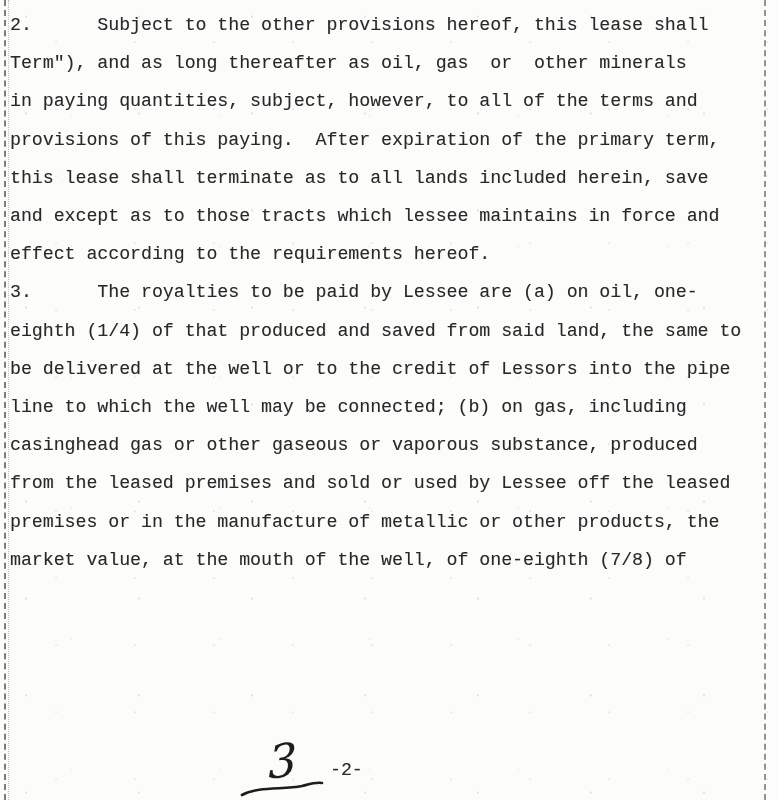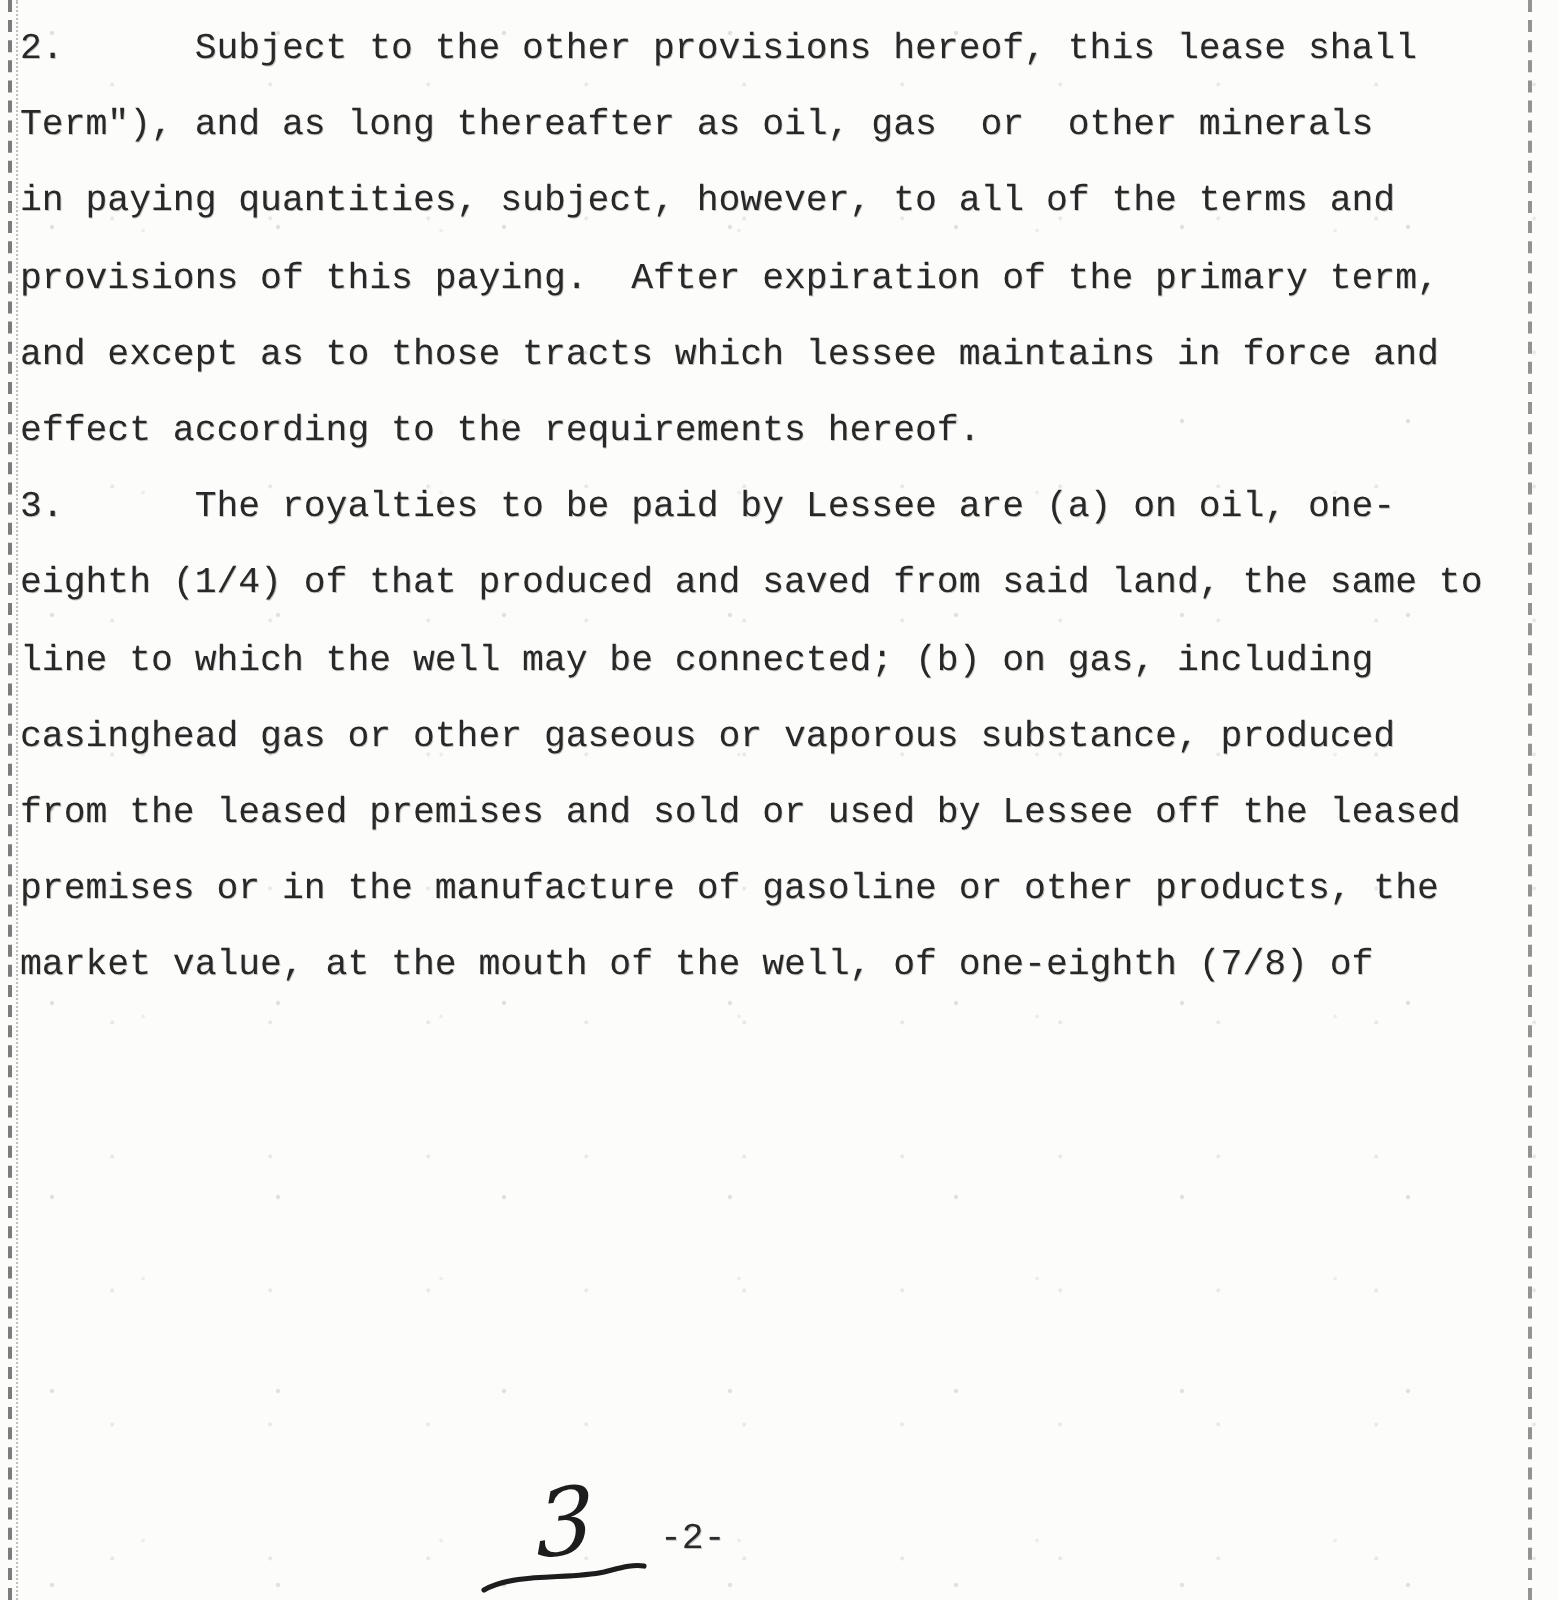--- a/index.html
+++ b/index.html
@@ -51,28 +51,30 @@
 <div class="page">
 
   <div class="edge edge-left"></div>
   <div class="edge edge-right"></div>
 
   <div class="body-text">
       <div class="line">2.      Subject to the other provisions hereof, this lease shall</div>
       <div class="line">Term"), and as long thereafter as oil, gas  or  other minerals</div>
       <div class="line">in paying quantities, subject, however, to all of the terms and</div>
       <div class="line">provisions of this paying.  After expiration of the primary term,</div>
+      <div class="line">this lease shall terminate as to all lands included herein, save</div>
       <div class="line">and except as to those tracts which lessee maintains in force and</div>
       <div class="line">effect according to the requirements hereof.</div>
       <div class="line">3.      The royalties to be paid by Lessee are (a) on oil, one-</div>
       <div class="line">eighth (1/4) of that produced and saved from said land, the same to</div>
+      <div class="line">be delivered at the well or to the credit of Lessors into the pipe</div>
       <div class="line">line to which the well may be connected; (b) on gas, including</div>
       <div class="line">casinghead gas or other gaseous or vaporous substance, produced</div>
       <div class="line">from the leased premises and sold or used by Lessee off the leased</div>
-      <div class="line">premises or in the manufacture of gasoline or other products, the</div>
+      <div class="line">premises or in the manufacture of metallic or other products, the</div>
       <div class="line">market value, at the mouth of the well, of one-eighth (7/8) of</div>
     </div>
 
   <div class="footer">
     <svg class="swoosh" width="86" height="20" viewBox="0 0 86 20">
       <path d="M2 17 C 18 8, 44 12, 62 8 C 70 6, 76 4, 82 5" fill="none" stroke="#1d1d1d" stroke-width="2.6" stroke-linecap="round"></path>
     </svg>
     <span class="handwritten">3</span>
     <span class="typed-page">-2-</span>
   </div>

